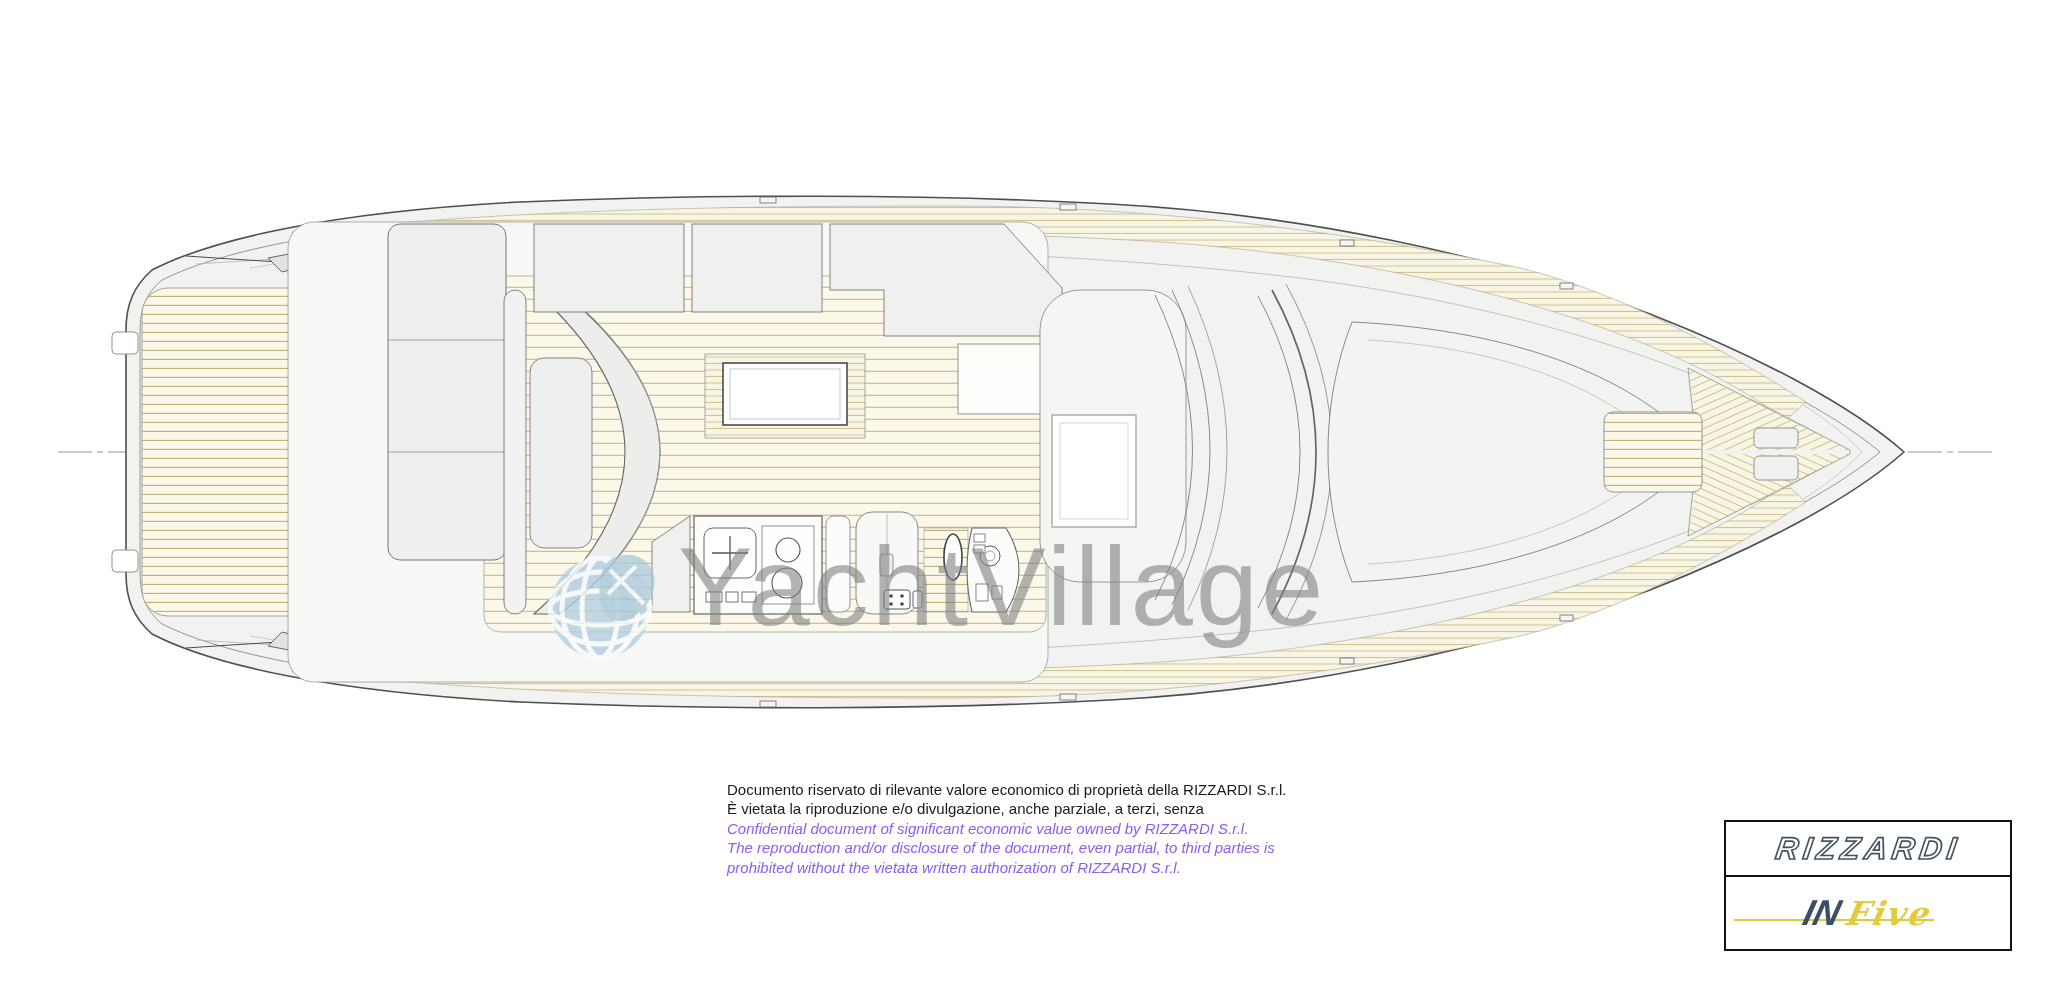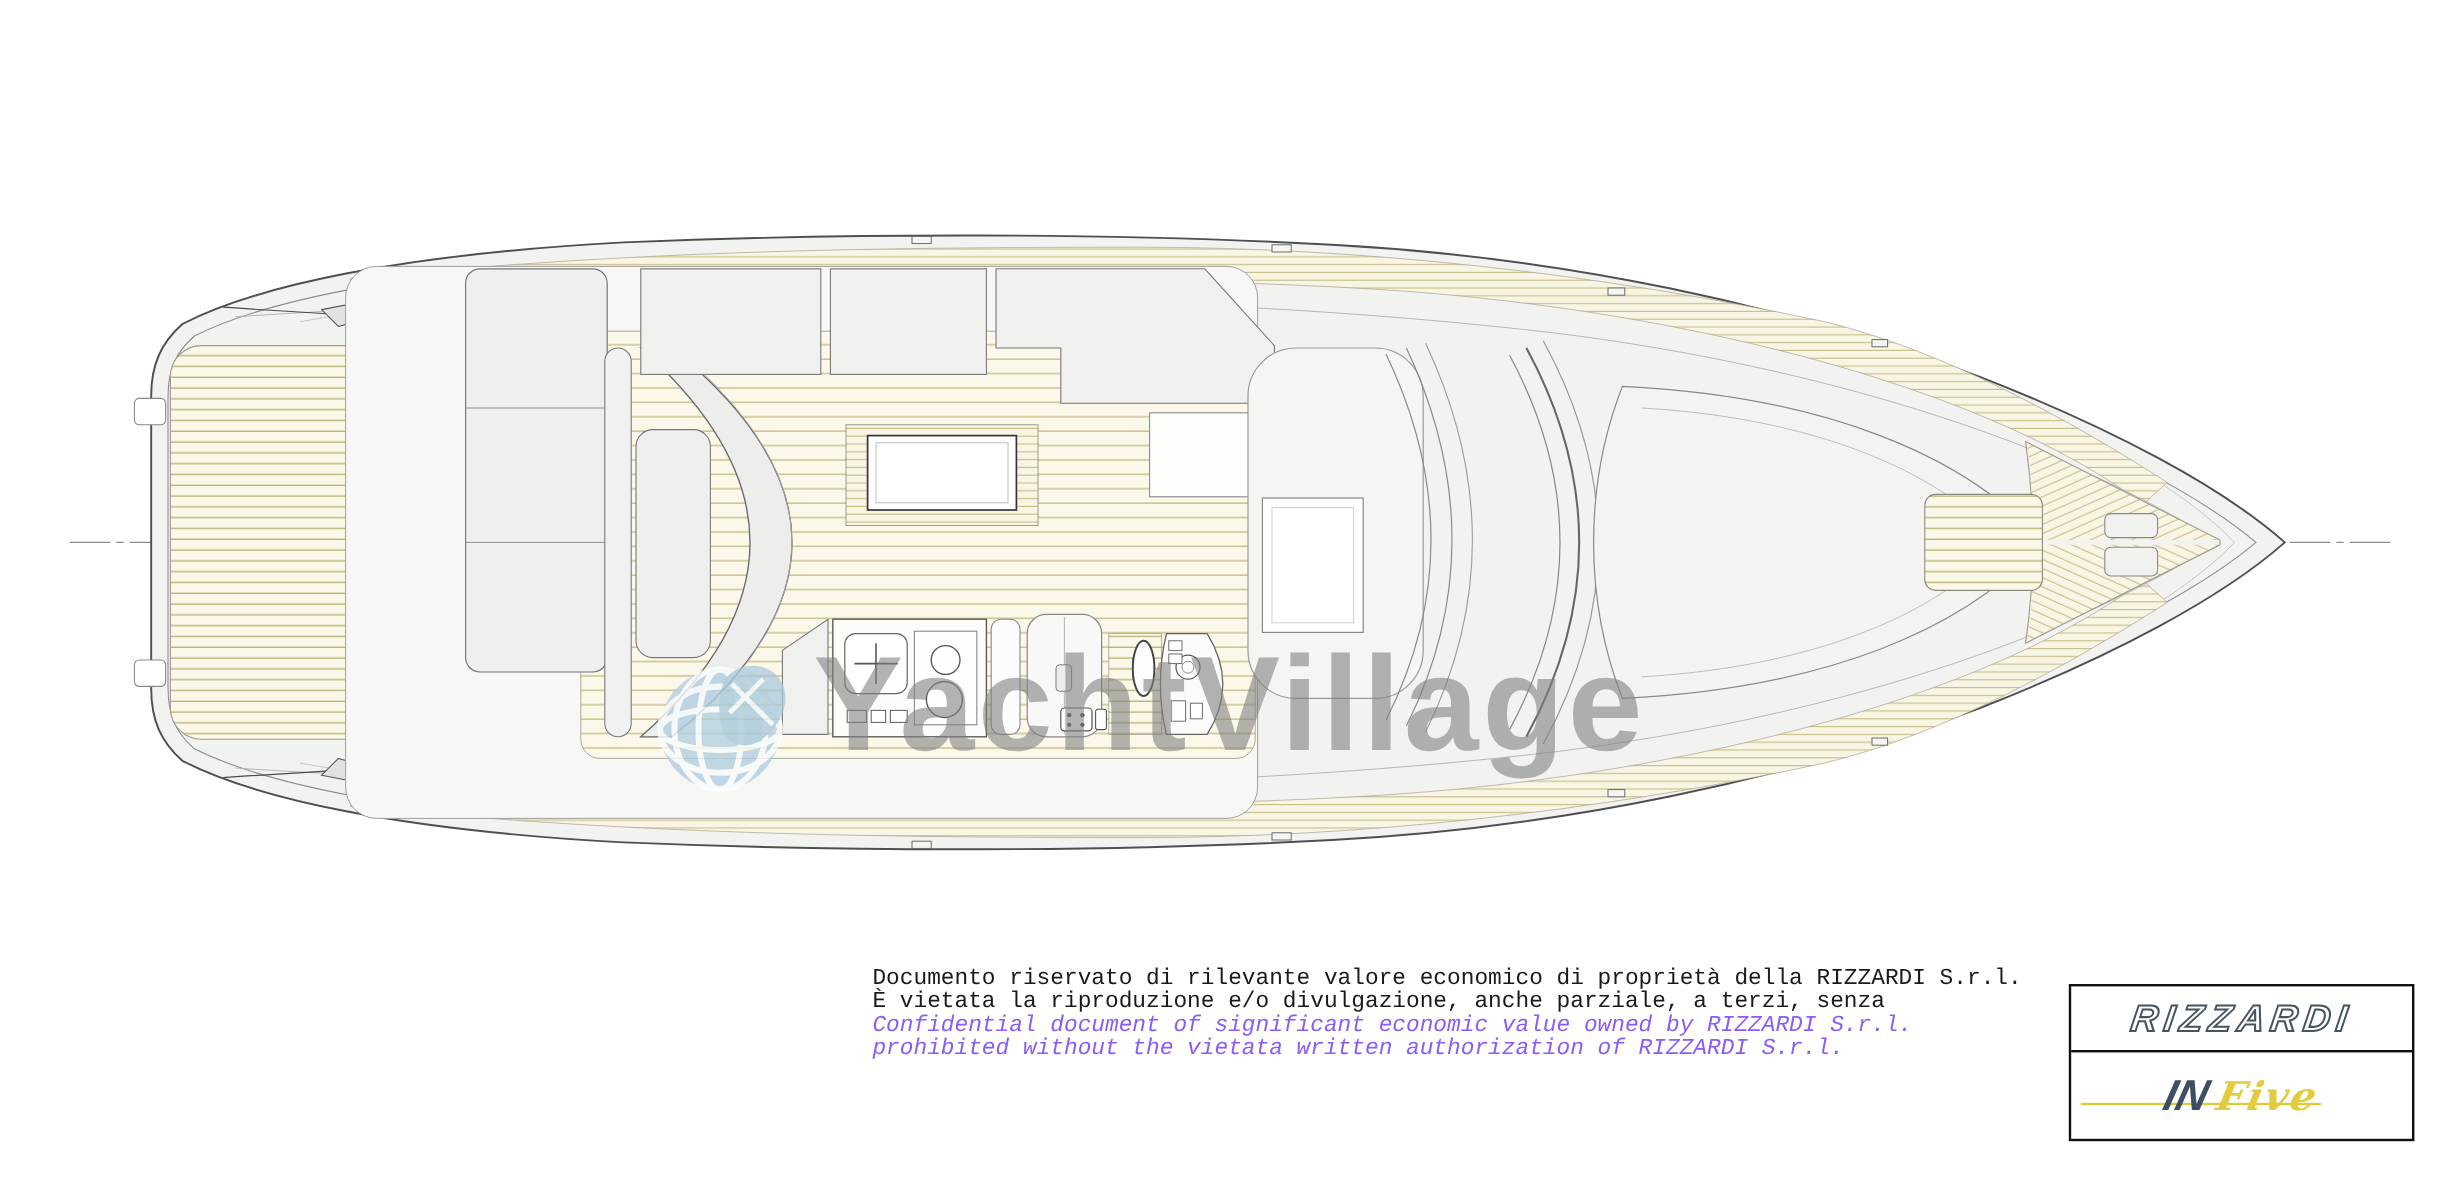--- a/index.html
+++ b/index.html
@@ -2,24 +2,24 @@
 <html><head>
 <meta charset="utf-8">
 <style>
   html,body{margin:0;padding:0;background:#fff;}
   .canvas{position:relative;width:2048px;height:983px;background:#fff;overflow:hidden;
           font-family:"Liberation Sans",sans-serif;}
   .plan-svg{position:absolute;left:0;top:0;}
   
   .watermark{position:absolute;left:548px;top:528px;display:flex;align-items:flex-start;pointer-events:none;}
   .wm-globe{width:118px;height:128px;margin-top:14px;opacity:.8;}
-  .wm-text{font-size:112px;font-weight:700;letter-spacing:3px;line-height:1.05;
+  .wm-text{font-size:112px;font-weight:400;letter-spacing:3px;line-height:1.05;
            color:rgba(128,128,128,.60);margin-left:12px;}
   
-  .disclaimer{position:absolute;left:727px;top:806px;font-size:19px;line-height:19.4px;font-family:Liberation Mono, monospace;}
+  .disclaimer{position:absolute;left:727px;top:780px;font-size:15px;line-height:19.4px;}
   .disclaimer .it{color:#1a1a1a;}
   .disclaimer .en{color:#8b5cf6;font-style:italic;}
   
   .logo-box{position:absolute;left:1724px;top:820px;width:284px;height:127px;
             border:2px solid #111;background:#fff;display:flex;flex-direction:column;}
   .logo-cell-top{height:53px;border-bottom:2px solid #111;display:flex;align-items:center;justify-content:center;}
   .logo-cell-bottom{flex:1;position:relative;display:flex;align-items:center;justify-content:center;}
   .brand-word{font-style:italic;font-weight:800;font-size:31px;letter-spacing:5px;
               color:#fff;-webkit-text-stroke:1.7px #46545f;transform:skew(-8deg);}
   .model-line{position:relative;display:flex;align-items:center;z-index:1;}
@@ -235,20 +235,21 @@
       <path d="M 58,22 C 70,8 96,10 104,28 C 112,46 100,66 84,76 C 72,83 58,78 54,66 C 50,54 50,32 58,22 Z" fill="#a4c6da" opacity="0.9"></path>
       <path d="M 62,28 L 96,62 M 60,52 L 88,24" stroke="#fff" stroke-width="4" opacity="0.85"></path>
     </svg>
     <span class="wm-text">YachtVillage</span>
   </div>
 
   <div class="disclaimer">
     <div class="it">Documento riservato di rilevante valore economico di proprietà della RIZZARDI S.r.l.</div>
     <div class="it">È vietata la riproduzione e/o divulgazione, anche parziale, a terzi, senza</div>
     <div class="en">Confidential document of significant economic value owned by RIZZARDI S.r.l.</div>
+    <div class="en">The reproduction and/or disclosure of the document, even partial, to third parties is</div>
     <div class="en">prohibited without the vietata written authorization of RIZZARDI S.r.l.</div>
   </div>
 
   <div class="logo-box">
     <div class="logo-cell-top">
       <span class="brand-word">RIZZARDI</span>
     </div>
     <div class="logo-cell-bottom">
       <div class="model-underline"></div>
       <div class="model-line">

